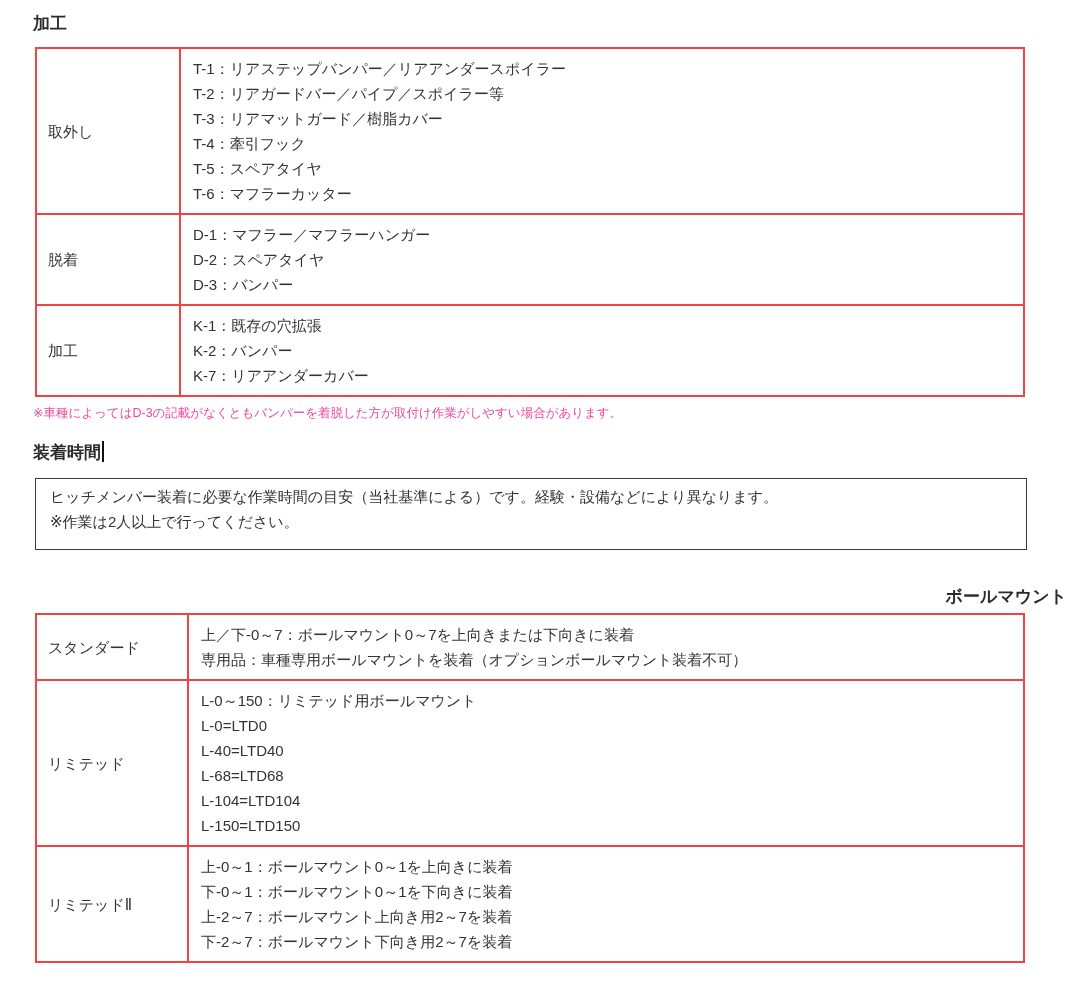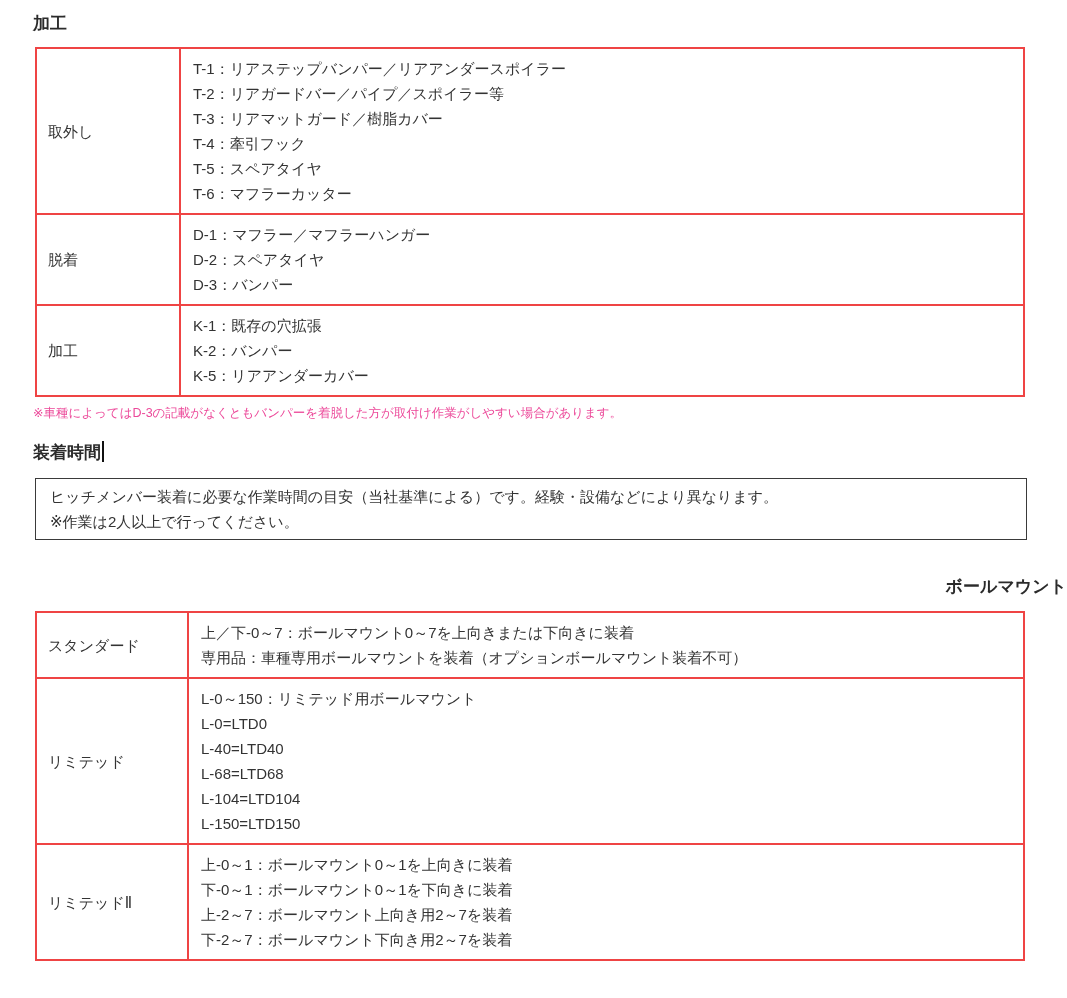--- a/index.html
+++ b/index.html
@@ -63,30 +63,30 @@
     line-height: 16px;
     color: #ec4899;
   }
 
   .mt-table1   { margin-top: 11px; }
   .mt-souchaku { margin-top: 20px; }
   .note-box {
     margin: 13px 0 0 35px;
     width: 992px;
     border: 1px solid #3a3a3a;
-    padding: 5px 14px 5px 14px;
+    padding: 5px 14px 15px 14px;
   }
   .note-box .line {
     font-size: 15px;
     line-height: 25px;
     white-space: nowrap;
     overflow: hidden;
   }
   .mt-ballmount-heading { margin-top: 35px; text-align: right; }
-  .mt-table2 { margin-top: 12px; }
+  .mt-table2 { margin-top: 4px; }
 </style>
 </head>
 <body>
 
 <div class="page">
 
   <h2 class="sec-heading">加工</h2>
 
   <table class="info-table mt-table1" id="kakou-table">
     <tbody>
@@ -113,21 +113,21 @@
         <div class="line">D-3：バンパー</div>
       </td>
     </tr>
     <tr>
       <td class="label-cell">
         <div class="line">加工</div>
       </td>
       <td class="content-cell">
         <div class="line">K-1：既存の穴拡張</div>
         <div class="line">K-2：バンパー</div>
-        <div class="line">K-5：リアアンダーカバー</div>
+        <div class="line">K-7：リアアンダーカバー</div>
       </td>
     </tr>
   </tbody>
     </table>
 
   <div class="footnote">※車種によってはD-3の記載がなくともバンパーを着脱した方が取付け作業がしやすい場合があります。</div>
 
   <h2 class="sec-heading mt-souchaku"><span>装着時間</span><span class="caret"></span></h2>
 
   <div class="note-box">

